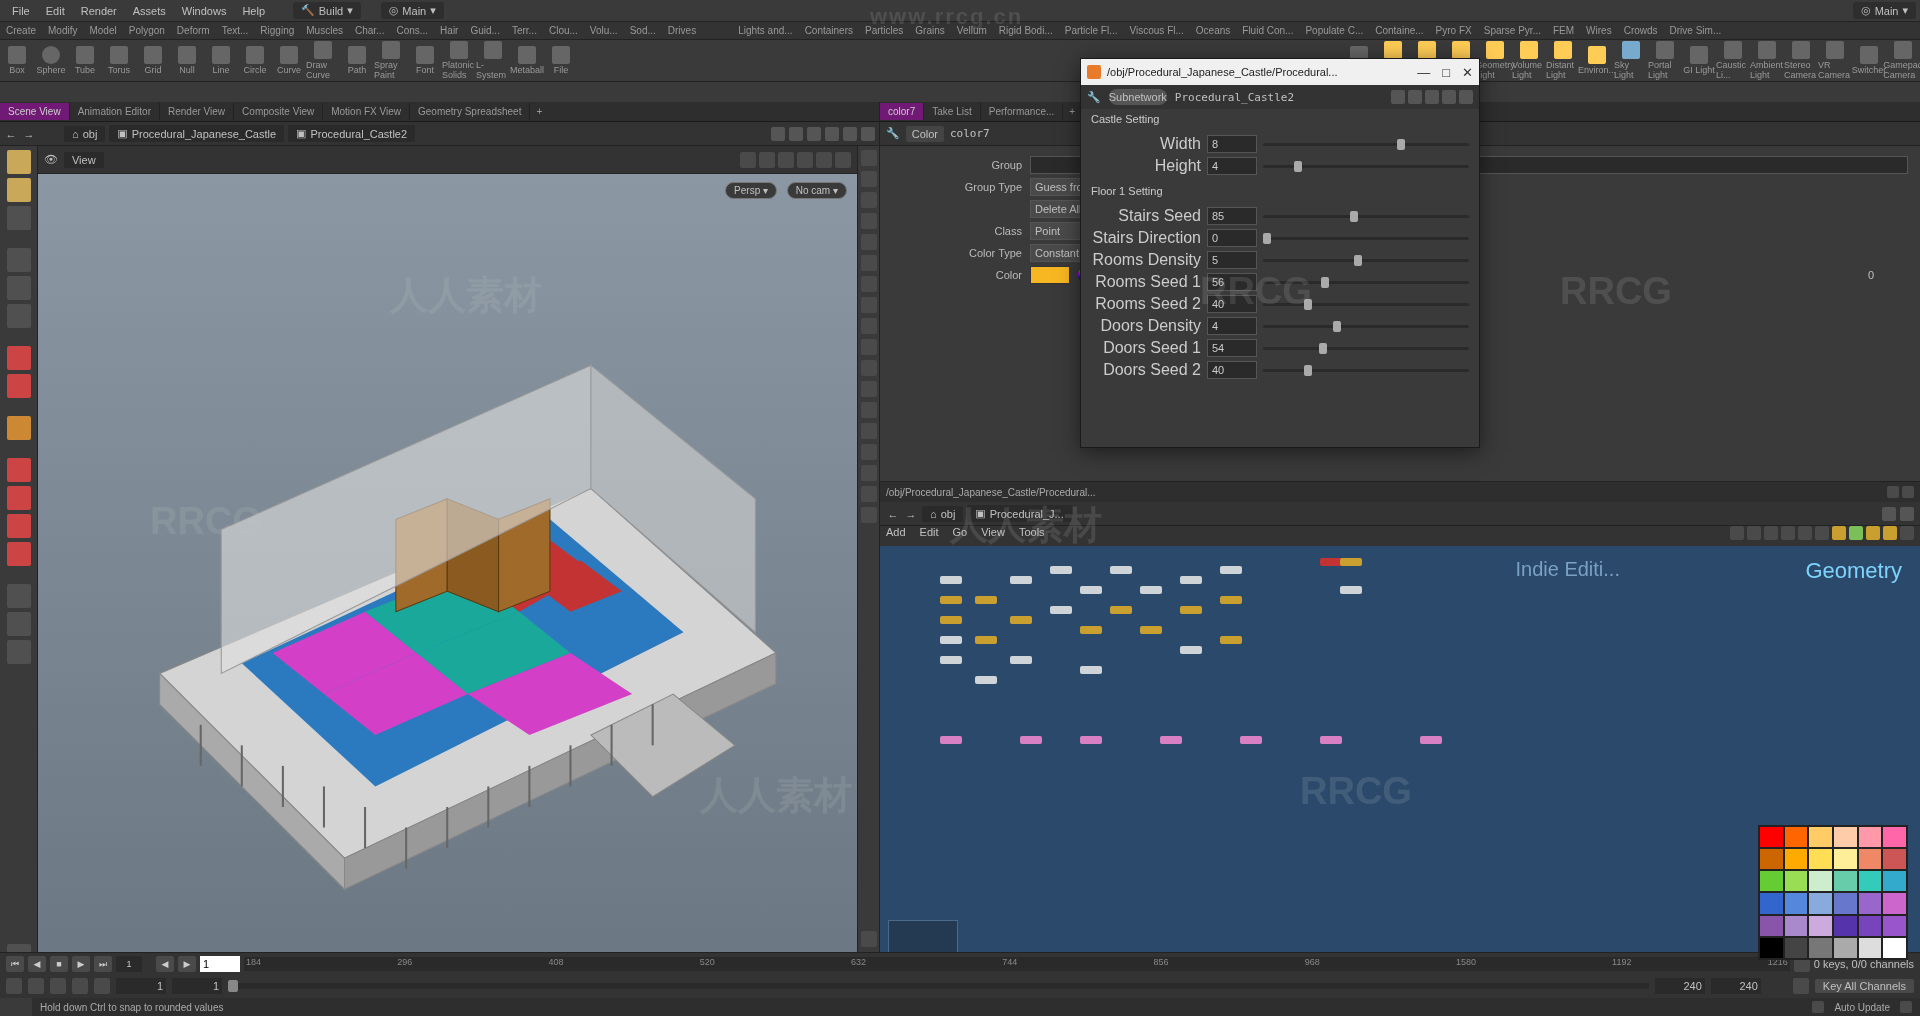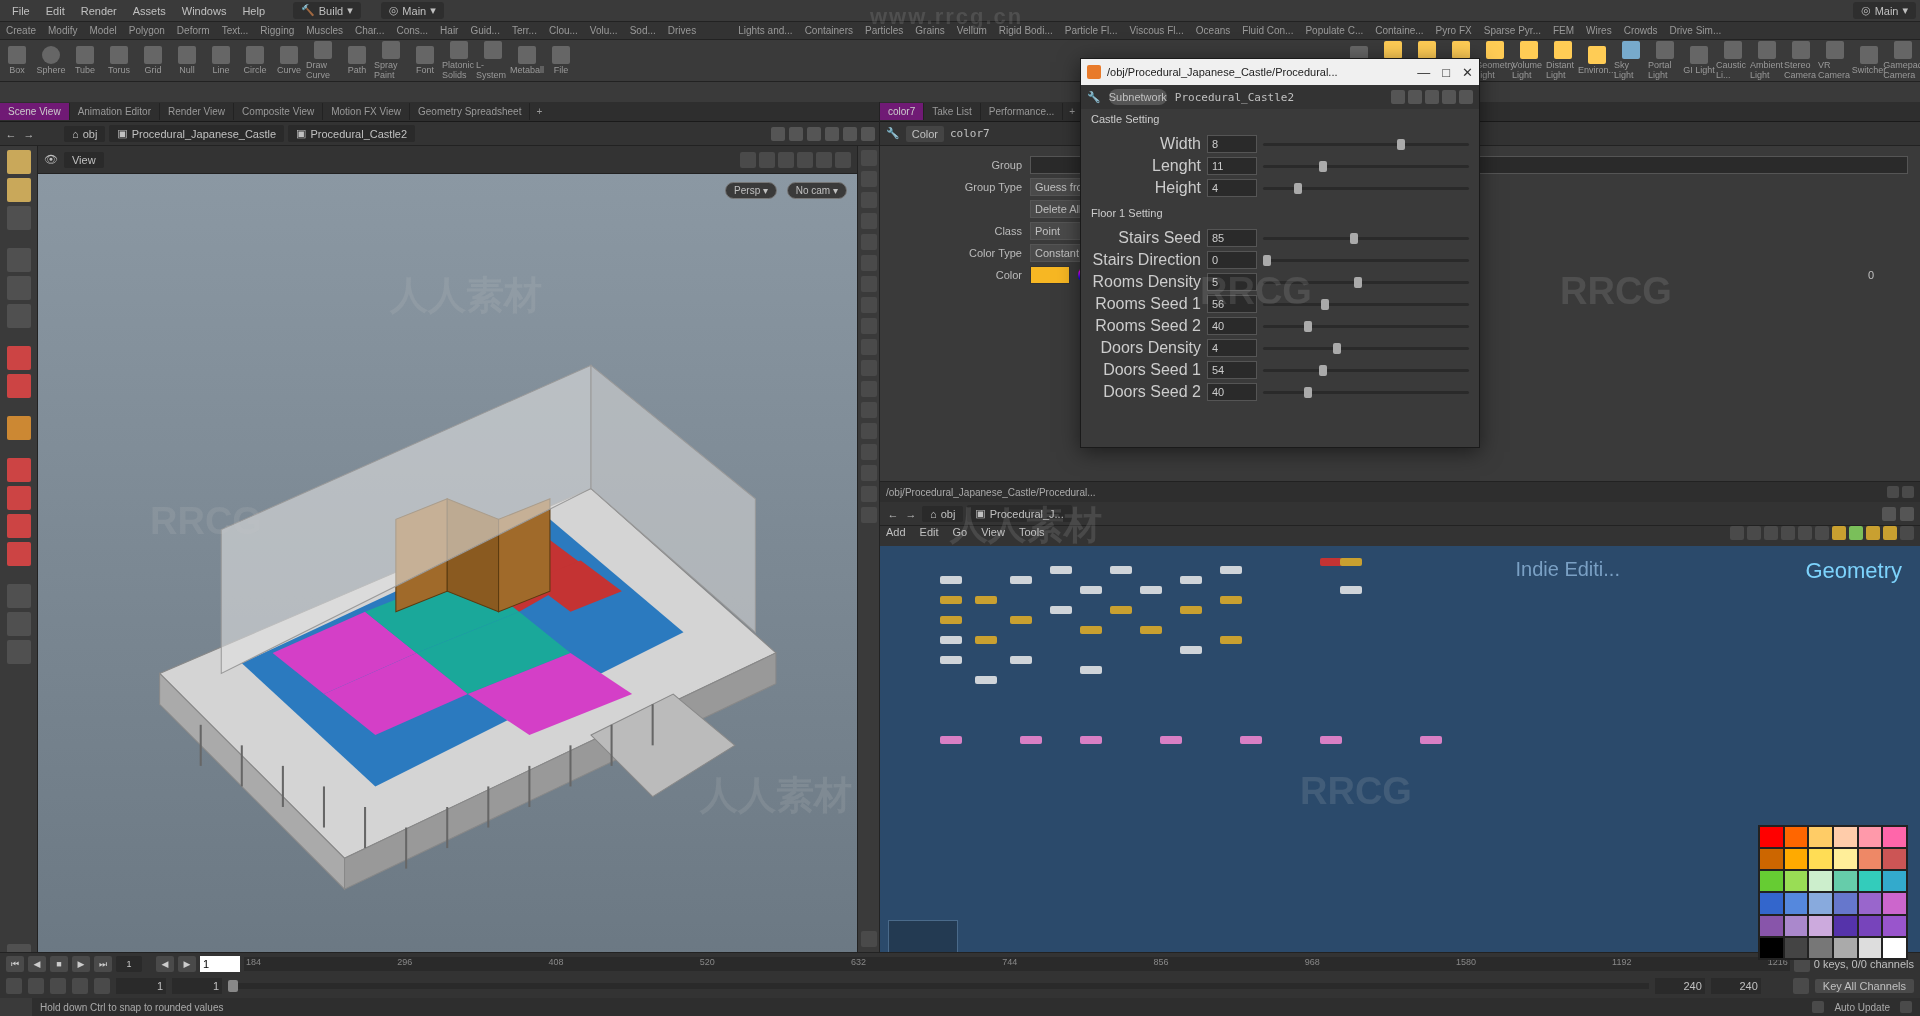--- a/index.html
+++ b/index.html
@@ -650,27 +650,20 @@
   <div class="section">Castle Setting</div>
   <div class="section">
     <div class="fprow">
         <span class="fl">Width</span>
         <div class="fv">8</div>
         <div class="fslider">
           <div class="fhandle" style="left:65%"></div>
         </div>
       </div>
     <div class="fprow">
-        <span class="fl">Lenght</span>
-        <div class="fv">11</div>
-        <div class="fslider">
-          <div class="fhandle" style="left:27%"></div>
-        </div>
-      </div>
-    <div class="fprow">
         <span class="fl">Height</span>
         <div class="fv">4</div>
         <div class="fslider">
           <div class="fhandle" style="left:15%"></div>
         </div>
       </div>
   </div>
   <div class="section">Floor 1 Setting</div>
   <div class="section">
     <div class="fprow">

